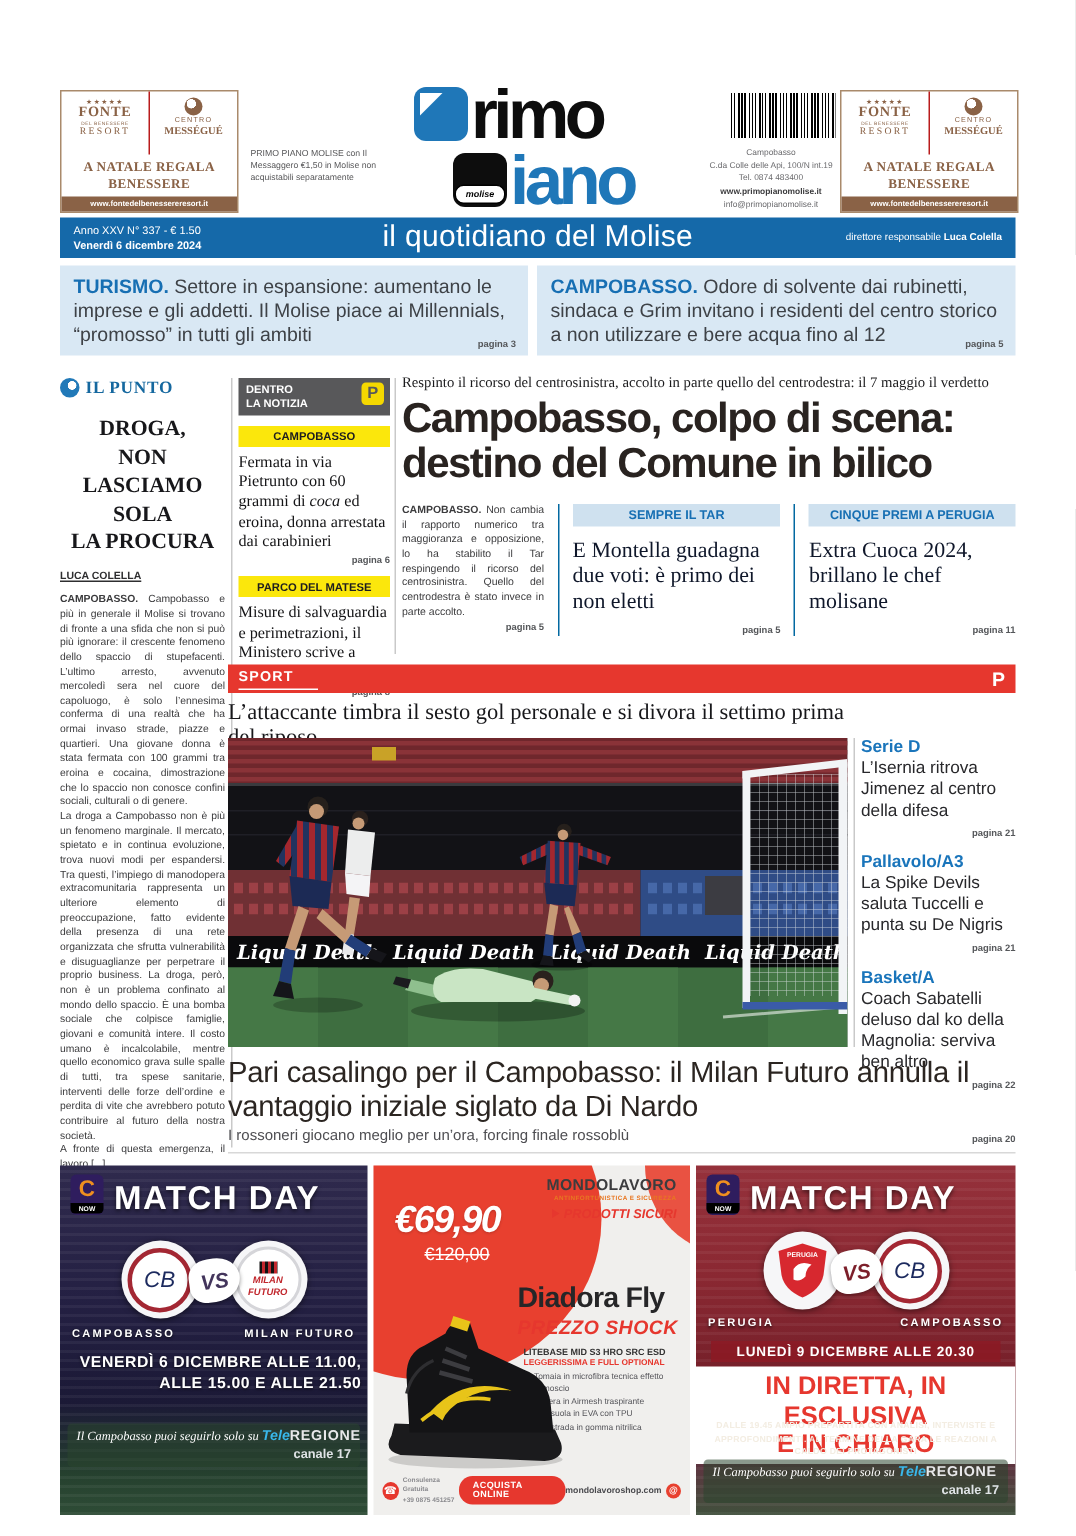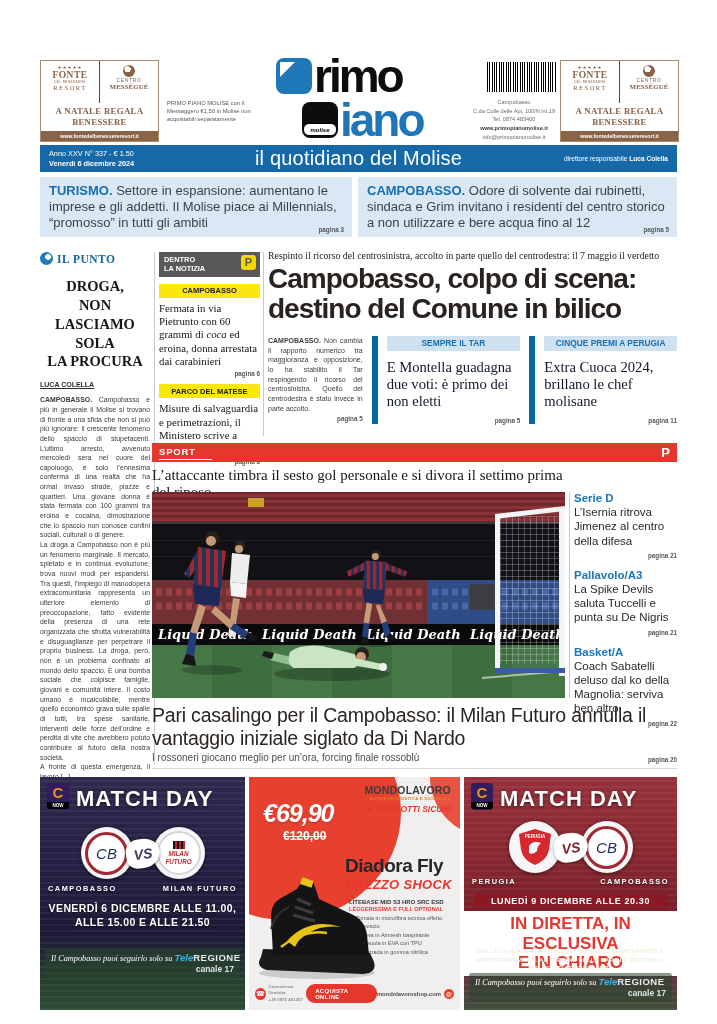--- a/index.html
+++ b/index.html
@@ -69,21 +69,21 @@
   .dln-text{font-family:"Liberation Serif",serif;font-size:10.8px;line-height:1.24;color:#141416}
   .dln-text .em{font-style:italic}
   .dln-pg{text-align:right;margin-top:2px}
 
   
   .ms{position:absolute;left:268px;top:250px;width:409px}
   .ms-kicker{font-family:"Liberation Serif",serif;font-size:9.8px;white-space:nowrap;overflow:hidden;color:#1b1b1d;margin-bottom:3px}
   .ms-headline{font-weight:bold;font-size:28px;letter-spacing:-1px;line-height:1.07;color:#292320}
   .ms-row{display:flex;margin-top:12px;height:88px}
   .ms-col1{width:97px;font-size:7px;line-height:1.38;color:#3c3c3e;text-align:justify;display:flex;flex-direction:column}
-  .ms-col{width:152px;padding-left:9px;margin-left:9px;border-left:6px solid #0369a1;display:flex;flex-direction:column;box-sizing:border-box}
+  .ms-col{width:152px;padding-left:9px;margin-left:9px;border-left:1px solid #0369a1;display:flex;flex-direction:column;box-sizing:border-box}
   .ms-label{background:#cfe1ef;color:#176fb3;font-weight:bold;font-size:8.4px;text-align:center;padding:2.5px 0}
   .ms-h2{font-family:"Liberation Serif",serif;font-size:14.6px;line-height:1.18;margin-top:8px;color:#0f172a}
   .ms-pg{margin-top:auto;text-align:right}
 
   
   .sport-bar{position:absolute;left:152px;top:443px;width:525px;height:19px;background:#e6372e;color:#fff;display:flex;align-items:center;padding:0 7px;box-sizing:border-box}
   .sport-label{font-size:9.5px;font-weight:bold;letter-spacing:.8px;border-bottom:1.5px solid #fff;padding:1px 16px 2px 0}
   .sport-logo{margin-left:auto;font-weight:bold;font-size:13px}
   .sp-kicker{position:absolute;left:152px;top:467px;width:420px;font-family:"Liberation Serif",serif;font-size:15px;color:#17171a}
   .sb{position:absolute;left:574px;top:492px;width:103px}
@@ -105,41 +105,41 @@
   .seriec .c{color:#ef8f1f;font-weight:bold;font-size:15px;line-height:19px}
   .seriec .now{background:#000;color:#fff;font-size:4.5px;font-weight:bold;border-radius:0 0 3px 3px;padding:1px 0}
   .mday .title{position:absolute;top:9px;left:36px;font-size:22px;font-weight:bold;letter-spacing:1px;text-shadow:0 1px 3px rgba(0,0,0,.6);z-index:3}
   .badges{position:absolute;top:50px;left:0;right:0;display:flex;align-items:center;justify-content:center;z-index:3}
   .circle-badge{width:52px;height:52px;border-radius:50%;background:#f6f6f8;box-shadow:0 1px 4px rgba(0,0,0,.5);display:flex;align-items:center;justify-content:center;flex:0 0 auto}
   .cb-inner{width:43px;height:43px;border-radius:50%;border:3px solid #a32733;background:#fff;display:flex;align-items:center;justify-content:center;color:#1c2a5e;font-weight:normal;font-style:italic;font-size:15px;box-sizing:border-box}
   .vs{width:34px;height:29px;background:#fff;border-radius:46% 54% 60% 40%;transform:rotate(-8deg);display:flex;align-items:center;justify-content:center;margin:0 -7px;z-index:4;color:#43355c;font-weight:bold;font-style:italic;font-size:14px;box-shadow:0 1px 3px rgba(0,0,0,.4)}
   .mf-inner{width:44px;height:44px;border-radius:50%;border:2px solid #d5d5d9;background:#fff;display:flex;flex-direction:column;align-items:center;justify-content:center;color:#c1272d;font-style:italic;font-weight:bold;font-size:6.3px;line-height:1.15;box-sizing:border-box}
   .mf-flag{width:12px;height:8px;background:repeating-linear-gradient(90deg,#111 0 2px,#c1272d 2px 4px);margin-bottom:1px}
   .names{position:absolute;top:107px;left:8px;right:8px;display:flex;justify-content:space-between;font-size:7.4px;font-weight:bold;letter-spacing:1.5px;text-shadow:0 1px 2px rgba(0,0,0,.7);z-index:3}
-  .sched1{position:absolute;top:124px;left:4px;right:4px;text-align:center;font-size:10.5px;font-weight:bold;letter-spacing:.4px;line-height:1.35;text-shadow:0 1px 2px rgba(0,0,0,.7);z-index:3}
+  .sched1{position:absolute;top:124px;left:4px;right:4px;text-align:right;font-size:10.5px;font-weight:bold;letter-spacing:.4px;line-height:1.35;text-shadow:0 1px 2px rgba(0,0,0,.7);z-index:3}
   .tele-strip{position:absolute;left:5px;right:5px;background:rgba(42,70,46,.55);border-radius:3px;padding:3px 6px 4px;z-index:3}
   .tele-line{font-family:"Liberation Serif",serif;font-style:italic;font-size:8.3px;white-space:nowrap}
   .tele-b{color:#39b7ea;font-weight:bold;font-family:"Liberation Sans",sans-serif;font-size:9.5px}
   .reg{color:#e8e8ea;font-weight:bold;font-size:9.5px;letter-spacing:.5px;font-style:normal;font-family:"Liberation Sans",sans-serif}
   .canale{text-align:right;font-size:8.5px;font-weight:bold;color:#dfe3e6;margin-top:1px}
   .pg-shield{width:40px;height:42px}
   .sched2{position:absolute;top:117px;left:10px;right:10px;text-align:center;background:rgba(140,25,35,.85);font-size:9px;font-weight:bold;letter-spacing:.6px;padding:2px 0;z-index:3}
   .hl-band{position:absolute;top:134px;left:0;right:0;background:#fff;color:#e6372e;font-weight:bold;font-size:17px;line-height:1.15;text-align:center;padding:3px 0;z-index:3}
   .mday-details{position:absolute;top:170px;left:8px;right:8px;text-align:center;font-size:5.8px;font-weight:bold;letter-spacing:.2px;line-height:1.5;color:#f3ede2;z-index:3}
 
   
   .mlv{position:absolute;left:249px;top:777px;width:211px;height:233px;background:#f0efed;overflow:hidden}
   .mlv-blob{position:absolute;left:-78px;top:-72px;width:230px;height:215px;background:#e8402f;border-radius:50%}
   .mlv-blob2{position:absolute;right:-90px;top:-60px;width:120px;height:120px;background:#e8402f;border-radius:50%;opacity:.9}
   .mlv-brand{position:absolute;top:7px;right:9px;text-align:right;color:#3c3c3e;font-weight:bold;font-size:10.5px;letter-spacing:.2px}
   .mlv-brand .sub{display:block;font-size:4.2px;color:#e87722;letter-spacing:.3px}
   .mlv-sicuri{position:absolute;top:27px;right:9px;color:#e6372e;font-style:italic;font-weight:bold;font-size:8.5px;display:flex;align-items:center;gap:3px}
   .tri{width:0;height:0;border-left:5px solid #e6372e;border-top:3px solid transparent;border-bottom:3px solid transparent;display:inline-block}
   .mlv-price{position:absolute;top:22px;left:14px;color:#fff;font-weight:bold;font-style:italic;font-size:25px;letter-spacing:-1px;text-shadow:0 1px 2px rgba(0,0,0,.2)}
-  .mlv-old{position:absolute;top:52px;left:34px;color:#fff;font-weight:bold;font-size:12px;text-decoration:line-through}
+  .mlv-old{position:absolute;top:52px;left:34px;color:#fff;font-weight:normal;font-size:12px;text-decoration:line-through}
   .mlv-prod{position:absolute;top:78px;left:96px;width:110px;color:#262628;font-weight:bold;font-size:19px;letter-spacing:-.5px}
   .mlv-shock{position:absolute;top:100px;left:96px;color:#e6372e;font-weight:bold;font-style:italic;font-size:13px;letter-spacing:.3px}
   .mlv-specs{position:absolute;top:122px;left:100px;width:104px}
   .mlv-st{font-size:6px;font-weight:bold;color:#333}
   .mlv-ss{font-size:5.6px;font-weight:bold;color:#e6372e;margin:1px 0 2px}
   .mlv-specs ul{margin:0;padding-left:7px;font-size:5.6px;color:#55555a;line-height:1.5}
   .mlv-specs li::marker{color:#e6372e}
   .mlv-foot{position:absolute;left:6px;right:6px;bottom:7px;display:flex;align-items:center;justify-content:space-between}
   .mlv-call{display:flex;align-items:center;gap:3px}
   .call-ico{width:12px;height:12px;border-radius:50%;background:#e6372e;color:#fff;font-size:7px;display:flex;align-items:center;justify-content:center;font-family:"DejaVu Sans",sans-serif}

